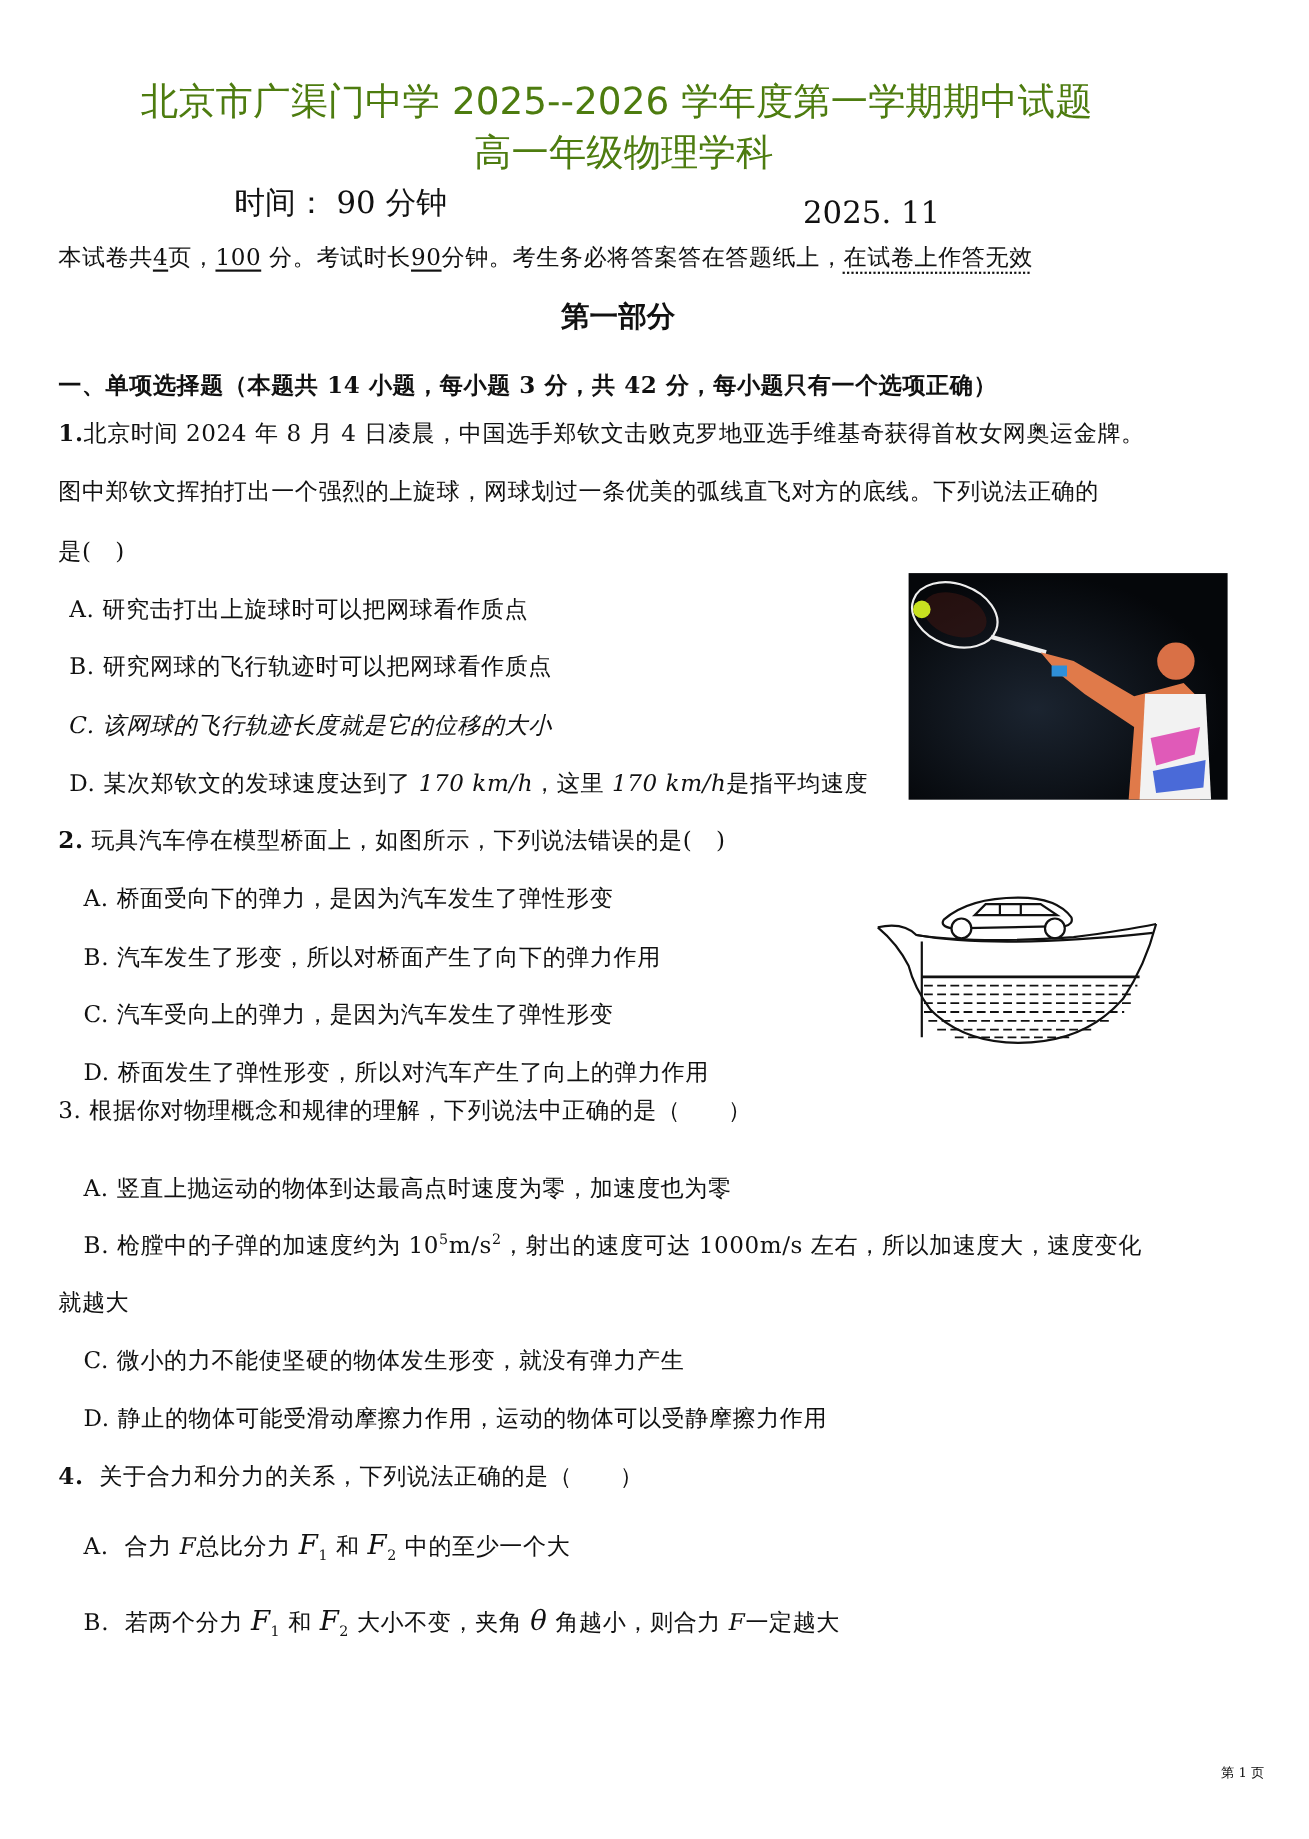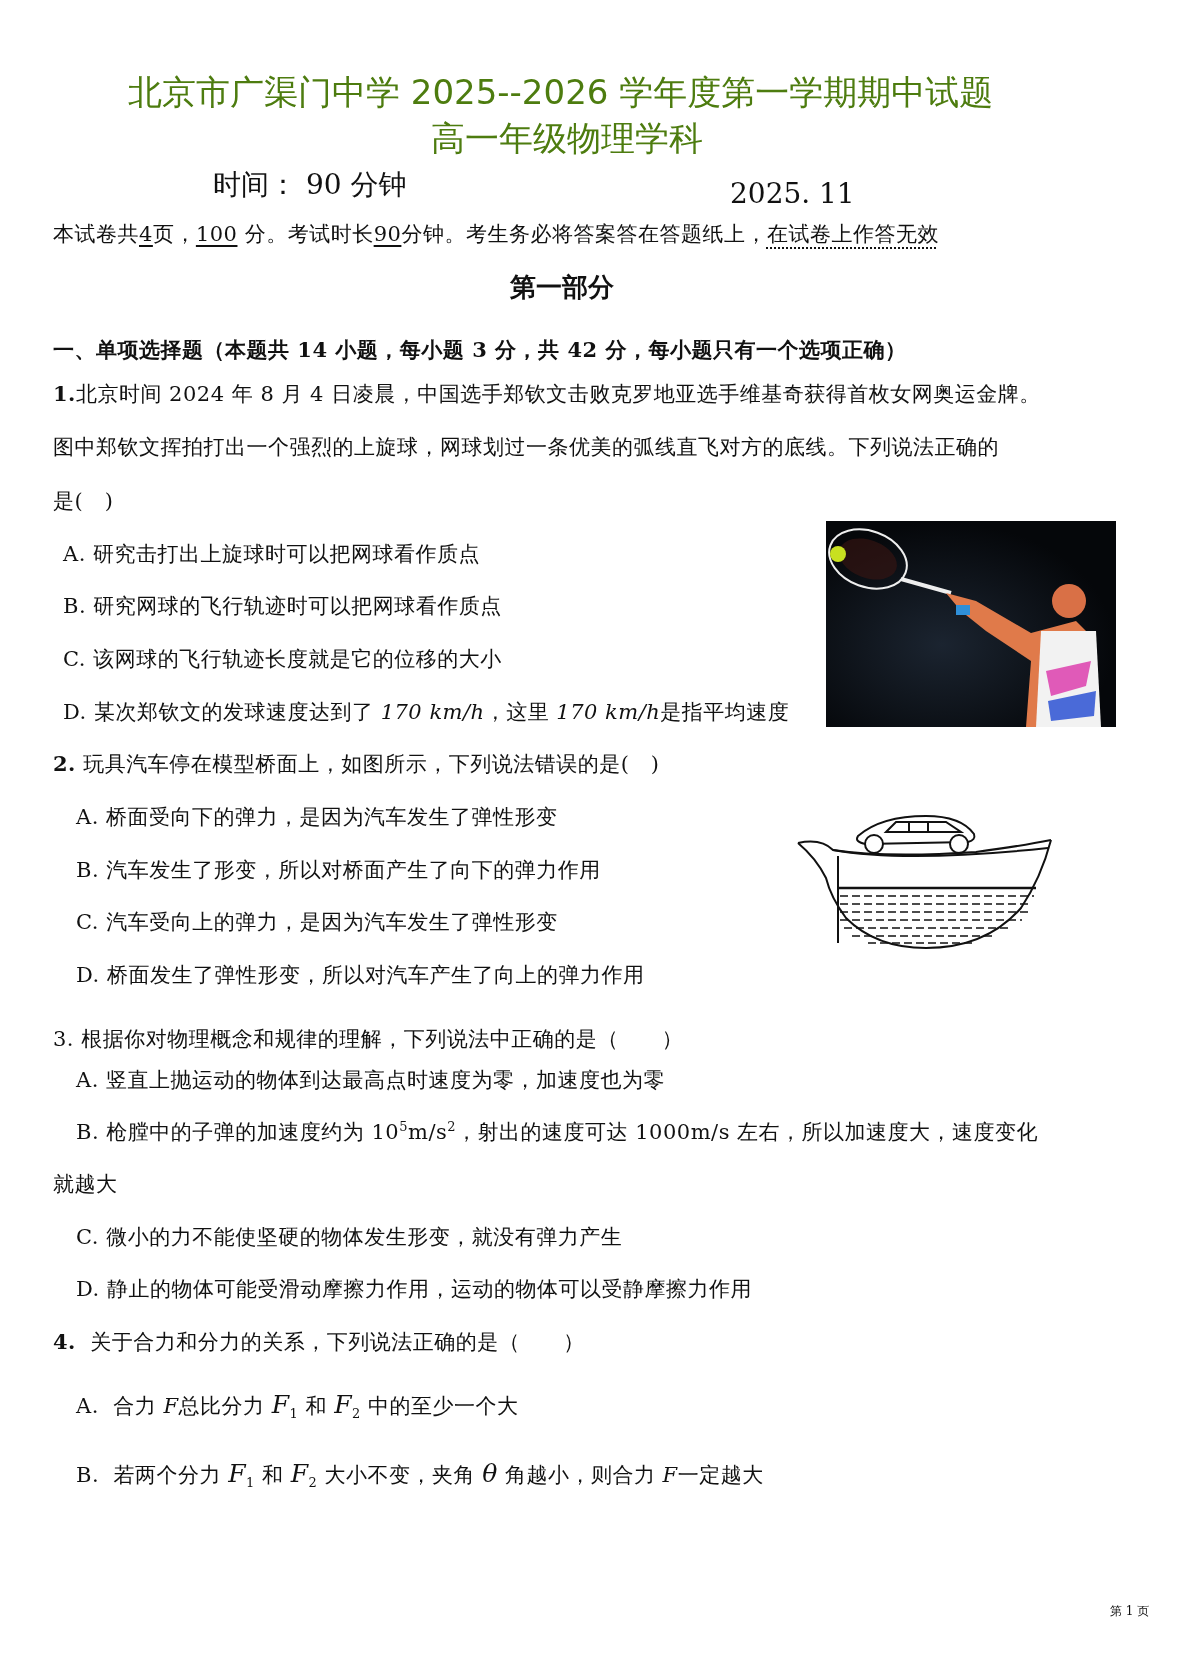--- a/index.html
+++ b/index.html
@@ -47,21 +47,21 @@
 <div class="abs body-text bold" style="left:53px;top:336px;">一、单项选择题（本题共 14 小题，每小题 3 分，共 42 分，每小题只有一个选项正确）</div>
 
 <div class="abs body-text" style="left:53px;top:380px;">
   <span class="bold">1.</span><span>北京时间 2024 年 8 月 4 日凌晨，中国选手郑钦文击败克罗地亚选手维基奇获得首枚女网奥运金牌。</span>
 </div>
 <div class="abs body-text" style="left:53px;top:433px;">图中郑钦文挥拍打出一个强烈的上旋球，网球划过一条优美的弧线直飞对方的底线。下列说法正确的</div>
 <div class="abs body-text" style="left:53px;top:487px;">是(　)</div>
 
 <div class="abs body-text" style="left:63px;top:540px;"><span>A.</span> <span>研究击打出上旋球时可以把网球看作质点</span></div>
 <div class="abs body-text" style="left:63px;top:592px;"><span>B.</span> <span>研究网球的飞行轨迹时可以把网球看作质点</span></div>
-<div class="abs body-text" style="left:63px;top:645px;"><span>C.</span> <span>该网球的飞行轨迹长度就是它的位移的大小</span></div>
+<div class="abs body-text" style="left:63px;top:645px;font-style:italic;"><span>C.</span> <span>该网球的飞行轨迹长度就是它的位移的大小</span></div>
 <div class="abs body-text" style="left:63px;top:698px;text-align:center;"><span>D.</span> <span>某次郑钦文的发球速度达到了 </span><span class="ital">170 km/h</span><span>，这里 </span><span class="ital">170 km/h</span><span>是指平均速度</span></div>
 
 <div class="photo">
   <svg width="290" height="206" viewBox="0 0 290 206">
     <ellipse cx="42" cy="38" rx="40" ry="28" fill="none" stroke="#eee" stroke-width="2" transform="rotate(20 42 38)"></ellipse>
     <ellipse cx="42" cy="38" rx="30" ry="19" fill="#3a1512" opacity="0.6" transform="rotate(20 42 38)"></ellipse>
     <line x1="75" y1="58" x2="125" y2="72" stroke="#eee" stroke-width="4"></line>
     <circle cx="12" cy="33" r="8" fill="#c8e020"></circle>
     <path d="M120 72 L150 80 L205 112 L250 100 L270 120 L265 206 L200 206 L205 140 L160 110 L135 90 Z" fill="#e07a4a"></path>
     <circle cx="243" cy="80" r="17" fill="#d97046"></circle>
@@ -100,21 +100,21 @@
       <line x1="44" y1="96" x2="236" y2="96"></line>
       <line x1="44" y1="104" x2="232" y2="104"></line>
       <line x1="44" y1="112" x2="226" y2="112"></line>
       <line x1="48" y1="120" x2="216" y2="120"></line>
       <line x1="56" y1="128" x2="200" y2="128"></line>
       <line x1="72" y1="135" x2="180" y2="135"></line>
     </g>
   </svg>
 </div>
 
-<div class="abs body-text" style="left:53px;top:1025px;text-align:center;">
+<div class="abs body-text" style="left:53px;top:995px;text-align:center;">
   <span>3.</span> <span>根据你对物理概念和规律的理解，下列说法中正确的是（　　）</span>
 </div>
 <div class="abs body-text" style="left:76px;top:1066px;"><span>A.</span> <span>竖直上抛运动的物体到达最高点时速度为零，加速度也为零</span></div>
 <div class="abs body-text" style="left:76px;top:1118px;"><span>B.</span> <span>枪膛中的子弹的加速度约为 10</span><sup style="font-size:13px">5</sup><span>m/s</span><sup style="font-size:13px">2</sup><span>，射出的速度可达 1000m/s 左右，所以加速度大，速度变化</span></div>
 <div class="abs body-text" style="left:53px;top:1170px;">就越大</div>
 <div class="abs body-text" style="left:76px;top:1223px;"><span>C.</span> <span>微小的力不能使坚硬的物体发生形变，就没有弹力产生</span></div>
 <div class="abs body-text" style="left:76px;top:1275px;"><span>D.</span> <span>静止的物体可能受滑动摩擦力作用，运动的物体可以受静摩擦力作用</span></div>
 
 <div class="abs body-text" style="left:53px;top:1328px;">
   <span class="bold">4.</span>&nbsp; <span>关于合力和分力的关系，下列说法正确的是（　　）</span>

